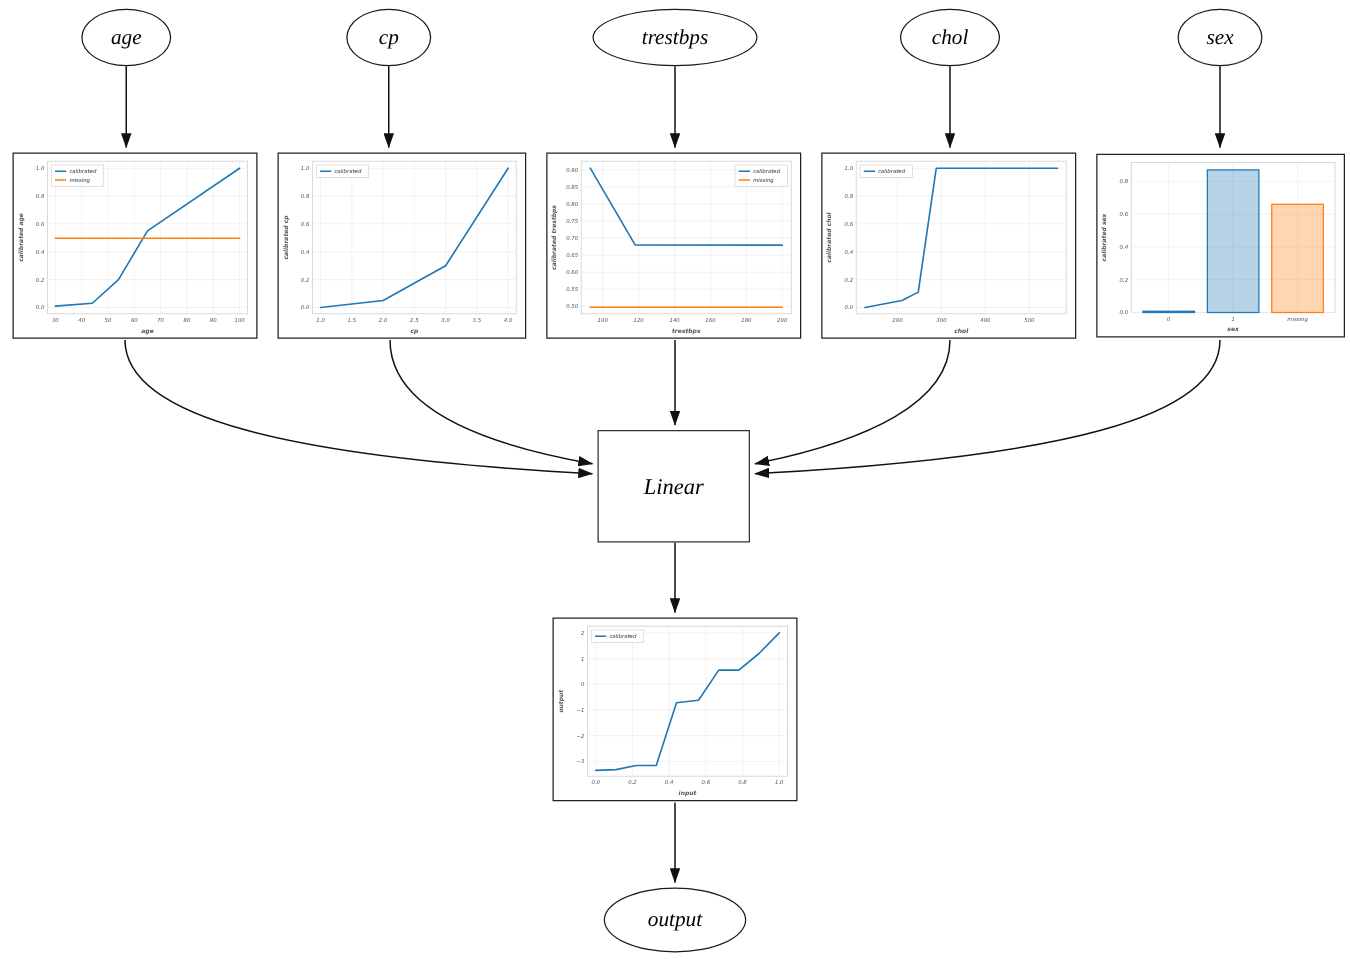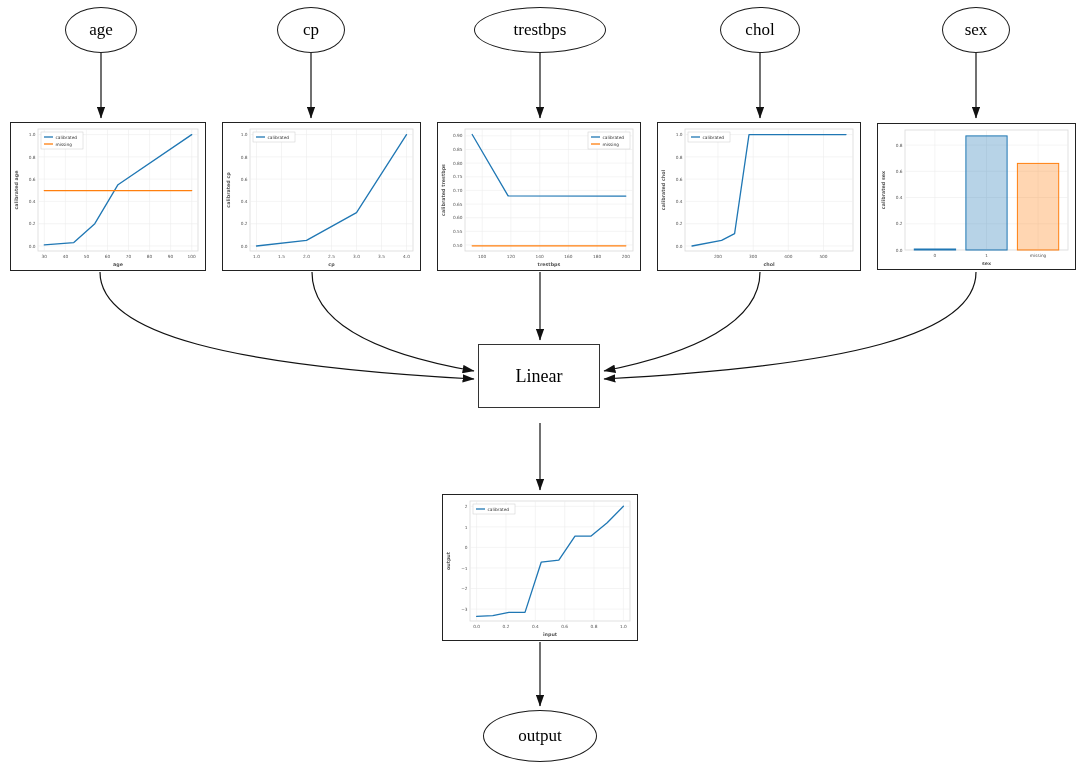--- a/index.html
+++ b/index.html
@@ -1,17 +1,17 @@
 <!DOCTYPE html>
 <html><head>
 <meta charset="utf-8">
 <style>
   html,body{margin:0;padding:0;background:#ffffff;}
   #canvas{position:relative;width:1080px;height:767px;background:#ffffff;overflow:hidden;
-          font-family:"Liberation Serif", serif;}
+          font-family:"Liberation Serif", serif;font-style:italic;}
   .ellipse-node{position:absolute;border:1.2px solid #1a1a1a;border-radius:50%;
           display:flex;align-items:center;justify-content:center;background:#ffffff;
           font-size:17px;color:#000;box-sizing:border-box;z-index:3;}
   .rect-node{position:absolute;border:1.6px solid #333;background:#ffffff;
           display:flex;align-items:center;justify-content:center;
           font-size:18px;color:#000;box-sizing:border-box;z-index:3;}
   .chart-box{position:absolute;border:1px solid #222;background:#ffffff;box-sizing:border-box;z-index:3;}
   .chart-box svg{display:block;font-family:"DejaVu Sans", sans-serif;}
   #edges{position:absolute;left:0;top:0;width:1080px;height:767px;z-index:1;}
 </style>
@@ -232,21 +232,21 @@
         <line x1="27" y1="21.1" x2="190" y2="21.1" stroke="#ededed" stroke-width="0.6"></line>
         <text x="24.5" y="22.7" font-size="4.3" fill="#555" text-anchor="end">0.8</text>
         <rect x="36.3" y="125" width="41.3" height="1.0" fill="#1f77b4" fill-opacity="0.32" stroke="#1f77b4" stroke-width="1"></rect>
         <rect x="87.9" y="11.9" width="41.2" height="114.1" fill="#1f77b4" fill-opacity="0.32" stroke="#1f77b4" stroke-width="1"></rect>
         <rect x="139.4" y="39.4" width="41.3" height="86.6" fill="#ff7f0e" fill-opacity="0.32" stroke="#ff7f0e" stroke-width="1"></rect>
         <text x="108.5" y="141" font-size="4.8" font-weight="bold" fill="#555" text-anchor="middle">sex</text>
         <text x="7" y="66.0" font-size="4.8" font-weight="bold" fill="#555" text-anchor="middle" transform="rotate(-90 7 66.0)">calibrated sex</text>
       </svg>
   </div>
 
-  <div class="rect-node" style="left:478px;top:344px;width:122px;height:64px;">
+  <div class="rect-node" style="left:478px;top:344px;width:122px;height:90px;">
     <span>Linear</span>
   </div>
 
   <div class="chart-box" style="left:442px;top:494px;width:196px;height:147px;">
     <svg width="194" height="145">
         <rect x="27" y="6" width="160" height="120" fill="#ffffff" stroke="#d9d9d9" stroke-width="0.8"></rect>
         <line x1="33.6" y1="6" x2="33.6" y2="126" stroke="#ededed" stroke-width="0.6"></line>
         <text x="33.6" y="132.5" font-size="4.3" fill="#555" text-anchor="middle">0.0</text>
         <line x1="63.0" y1="6" x2="63.0" y2="126" stroke="#ededed" stroke-width="0.6"></line>
         <text x="63.0" y="132.5" font-size="4.3" fill="#555" text-anchor="middle">0.2</text>

